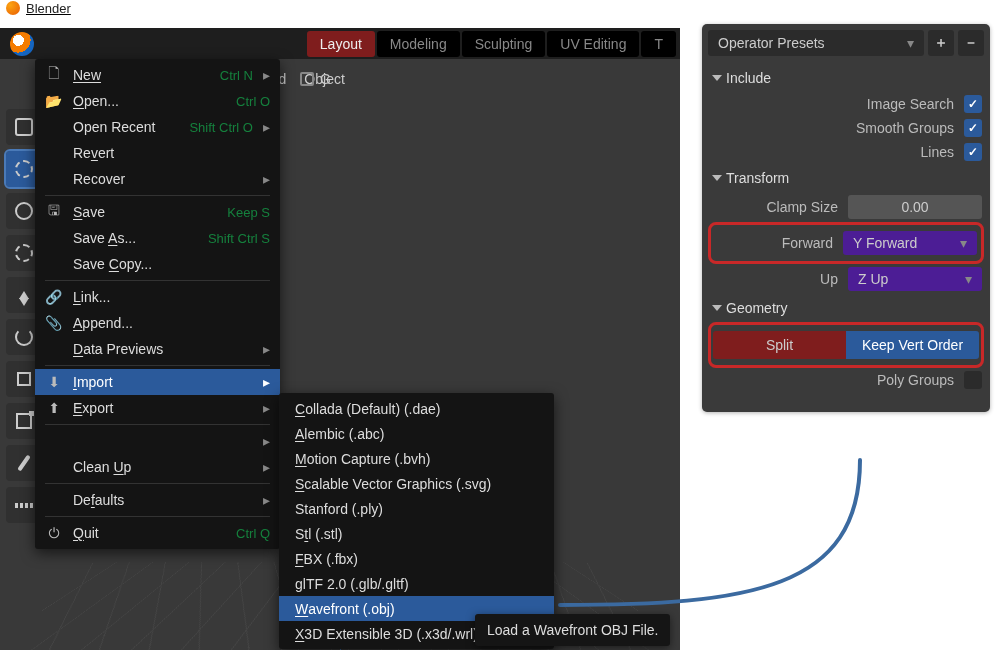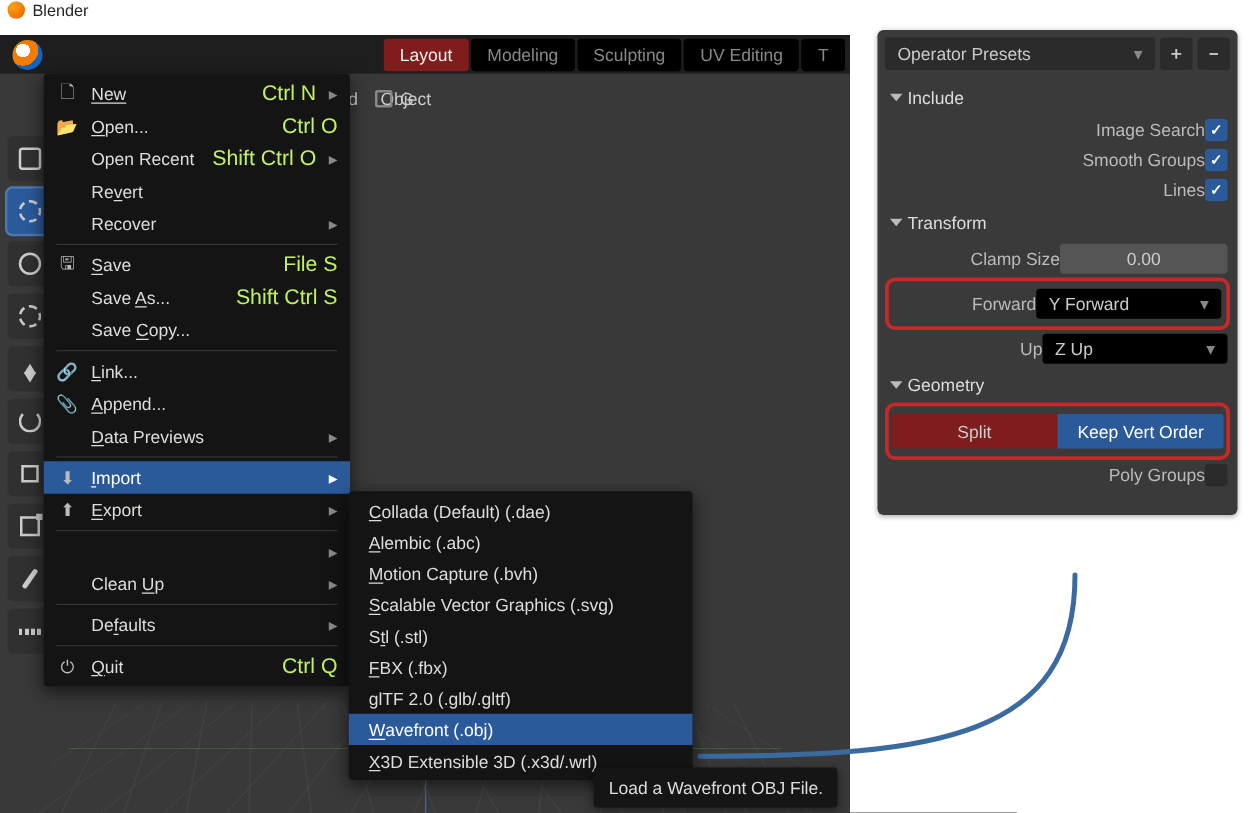--- a/index.html
+++ b/index.html
@@ -1,17 +1,17 @@
 <!DOCTYPE html>
 <html><head>
 <meta charset="utf-8">
 <style>
 * { margin:0; padding:0; box-sizing:border-box; font-family:-apple-system,BlinkMacSystemFont,"Segoe UI",sans-serif; font-size:14px; user-select:none; }
 body { background:#fff; width:1000px; height:650px; overflow:hidden; position:relative; }
-.titlebar { height:16px; background:#fff; display:flex; align-items:center; padding:0 6px; gap:6px; }
+.titlebar { height:16px; background:#fff; display:flex; align-items:center; padding:0 6px; gap:6px;text-decoration:underline; }
 .titlebar .logo { width:14px; height:14px; border-radius:50%; background:radial-gradient(circle at 30% 30%,#fca311,#e85d04); position:relative; }
 .titlebar .title { color:#222; font-size:13px; }
 .app { position:absolute; top:28px; left:0; width:680px; height:622px; background:#2a2a2a; }
 .topbar { display:flex; align-items:center; height:31px; background:#1e1e1e; padding:0 4px; }
 .logo-btn { width:24px; height:24px; border-radius:50%; background:radial-gradient(circle at 35% 35%,#fff 0 25%,#f57c00 25% 55%,#1565c0 55%); margin:0 6px; }
 .menubar { display:flex; gap:0; margin-left:4px; }
 .menubar .mitem { color:#ddd; padding:5px 13px; cursor:pointer; }
 .menubar .mitem.active { background:#2b5a9b; border-radius:3px 3px 0 0; }
 .workspace-tabs { display:flex; gap:2px; margin-left:auto; }
 .ws-tab { color:#888; background:#000000; padding:5px 13px; border-radius:3px; cursor:pointer; white-space:nowrap; }
@@ -41,43 +41,43 @@
 .tool .i-xf { width:16px; height:16px; border:2px solid #ccc; position:relative; }
 .tool .i-xf::after{content:"";position:absolute;width:5px;height:5px;background:#ccc;right:-4px;top:-4px;}
 .tool .i-ann { width:4px; height:18px; background:#ccc; transform:rotate(35deg); border-radius:2px; }
 .tool .i-meas { width:18px; height:5px; background:repeating-linear-gradient(90deg,#ccc 0 3px,transparent 3px 5px); }
 .menu { position:absolute; top:31px; left:35px; width:245px; background:#141414; border-radius:3px; box-shadow:0 4px 14px rgba(0,0,0,.6); padding:3px 0; z-index:10; }
 .menu .row { display:flex; align-items:center; height:26px; padding:0 10px; color:#ddd; gap:10px; cursor:pointer; position:relative; }
 .menu .row.active { background:#2b5a9b; color:#fff; }
 .menu .row .ic { width:18px; display:flex; justify-content:center; color:#bbb; }
 .menu .row .lbl { flex:1; }
 .menu .row .u { text-decoration:underline; text-underline-offset:2px; }
-.menu .row .sc { color:#bef264; font-size:17px; margin-left:auto; }
+.menu .row .sc { color:#15803d; font-size:13px; margin-left:auto; }
 .menu .row .sub { margin-left:auto; color:#888; }
 .menu .sep { height:1px; background:#333; margin:3px 10px; }
 .submenu { position:absolute; left:279px; top:393px; width:275px; background:#141414; border-radius:3px; box-shadow:0 4px 14px rgba(0,0,0,.6); padding:3px 0; z-index:11; }
 .submenu .row { display:flex; align-items:center; height:25px; padding:0 16px; color:#ddd; cursor:pointer; }
 .submenu .row.active { background:#2b5a9b; color:#fff; }
 .submenu .row .u { text-decoration:underline; text-underline-offset:2px; }
 .tooltip { position:absolute; left:475px; top:614px; background:#151515; color:#ddd; padding:8px 12px; border-radius:3px; box-shadow:0 2px 8px rgba(0,0,0,.5); z-index:12; }
 .panel { position:absolute; top:24px; right:10px; width:288px; background:#3a3a3a; border-radius:5px; padding:6px 6px 20px 6px; box-shadow:0 1px 4px rgba(0,0,0,.3); }
 .preset { display:flex; gap:4px; margin-bottom:8px; }
 .preset-sel { flex:1; background:#2b2b2b; color:#ccc; padding:5px 10px; border-radius:3px; display:flex; align-items:center; }
 .preset-sel .v { margin-left:auto; color:#888; }
 .preset-btn { width:26px; background:#2b2b2b; color:#ccc; border-radius:3px; display:flex; align-items:center; justify-content:center; cursor:pointer; font-weight:bold; }
 .section-h { color:#ddd; padding:6px 4px; display:flex; align-items:center; gap:4px; }
 .section-h .tri { width:0;height:0;border-left:5px solid transparent;border-right:5px solid transparent;border-top:6px solid #bbb; }
-.field-row { display:flex; align-items:center; justify-content:flex-end; padding:3px 2px; }
+.field-row { display:flex; align-items:center; justify-content:flex-end; gap:10px; padding:3px 2px; }
 .field-row .flabel { color:#bbb; }
 .chk { width:18px; height:18px; border-radius:3px; background:#2b5a9b; display:flex; align-items:center; justify-content:center; }
 .chk::after { content:"✓"; color:#fff; font-size:12px; font-weight:bold; }
 .chk.off { background:#2b2b2b; }
 .chk.off::after { content:""; }
 .numfield { width:134px; background:#555; color:#ccc; border-radius:3px; padding:4px 0; text-align:center; cursor:ew-resize; }
-.dd { width:148px; background:#000000; color:#ccc; border-radius:3px; padding:4px 10px; display:flex; cursor:pointer; }
+.dd { width:134px; background:#4c1d95; color:#ccc; border-radius:3px; padding:4px 10px; display:flex; cursor:pointer; }
 .dd .v { margin-left:auto; color:#888; }
 .redbox { border:3px solid #c82828; border-radius:8px; padding:3px 2px; }
 .toggle-pair { display:flex; border-radius:3px; overflow:hidden; margin:3px 0; }
 .toggle-pair .half { flex:1; padding:6px 0; text-align:center; color:#ccc; background:#7f1d1d; cursor:pointer; }
 .toggle-pair .half.on { background:#2b5a9b; color:#fff; }
 svg.arrow { position:absolute; pointer-events:none; z-index:5; }
 </style>
 </head>
 <body>
 
@@ -175,21 +175,21 @@
       </div>
     <div class="row">
         <span class="ic"></span>
         <span class="lbl">Recover</span>
         <span class="sub">▸</span>
       </div>
     <div class="sep"></div>
     <div class="row">
         <span class="ic">🖫</span>
         <span class="lbl"><span class="u">S</span>ave</span>
-        <span class="sc">File S</span>
+        <span class="sc">Keep S</span>
       </div>
     <div class="row">
         <span class="ic"></span>
         <span class="lbl">Save <span class="u">A</span>s...</span>
         <span class="sc">Shift Ctrl S</span>
       </div>
     <div class="row">
         <span class="ic"></span>
         <span class="lbl">Save <span class="u">C</span>opy...</span>
       </div>
@@ -241,20 +241,21 @@
         <span class="sc">Ctrl Q</span>
       </div>
   </div>
 </div>
 
 <div class="submenu">
   <div class="row"><span class="u">C</span>ollada (Default) (.dae)</div>
   <div class="row"><span class="u">A</span>lembic (.abc)</div>
   <div class="row"><span class="u">M</span>otion Capture (.bvh)</div>
   <div class="row"><span class="u">S</span>calable Vector Graphics (.svg)</div>
+  <div class="row">Stanford (.ply)</div>
   <div class="row">S<span class="u">t</span>l (.stl)</div>
   <div class="row"><span class="u">F</span>BX (.fbx)</div>
   <div class="row">glTF 2.0 (.glb/.gltf)</div>
   <div class="row active"><span class="u">W</span>avefront (.obj)</div>
   <div class="row"><span class="u">X</span>3D Extensible 3D (.x3d/.wrl)</div>
 </div>
 
 <div class="tooltip">Load a Wavefront OBJ File.</div>
 
 <div class="panel">

